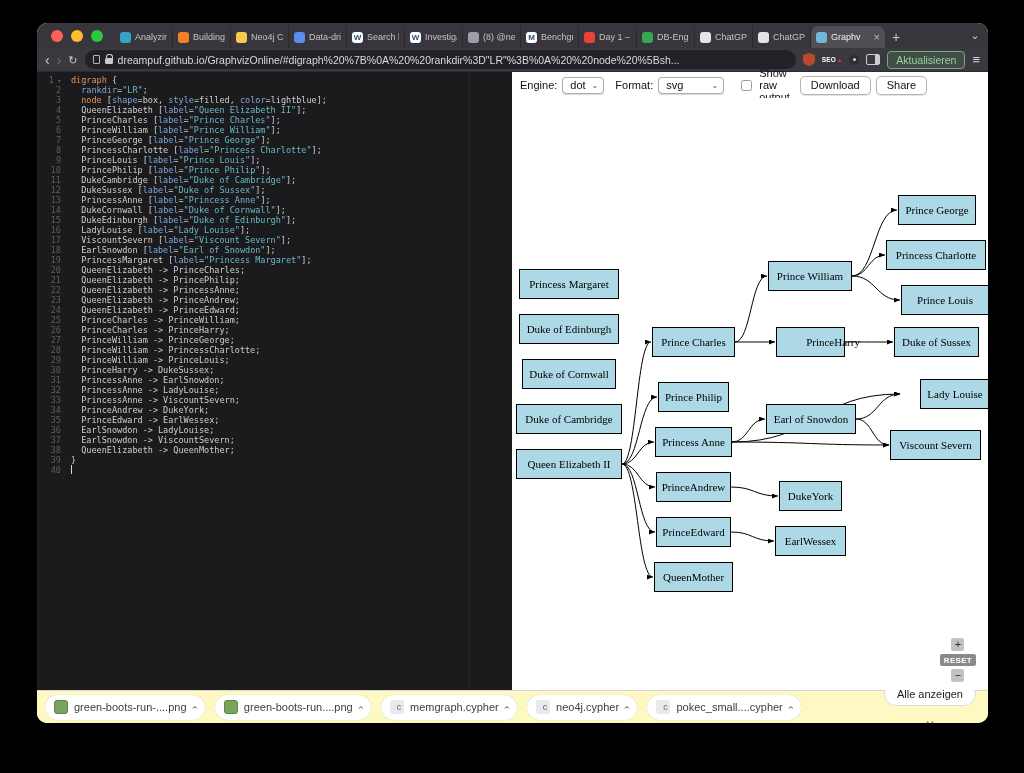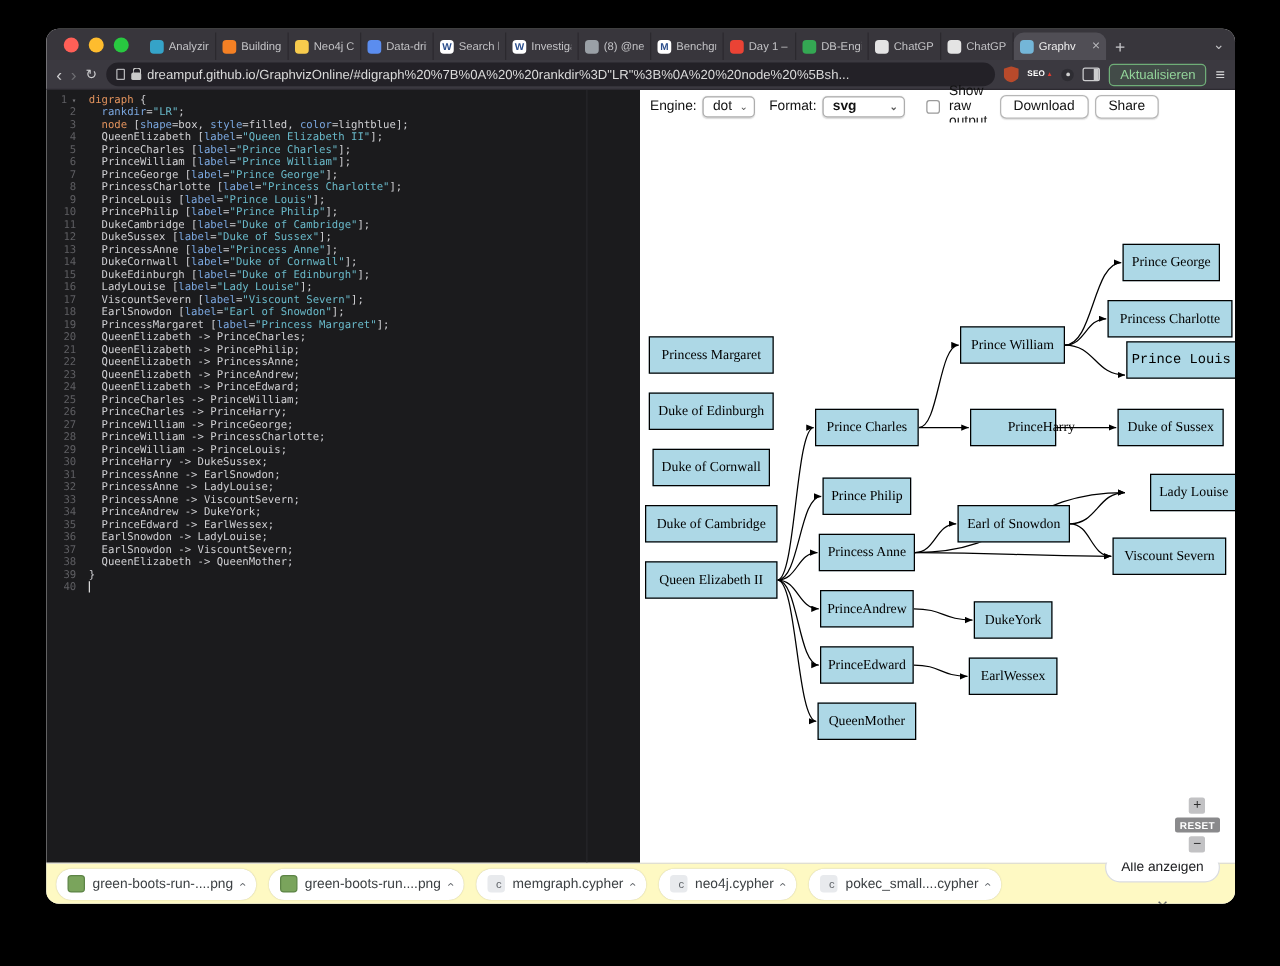--- a/index.html
+++ b/index.html
@@ -256,21 +256,21 @@
       </div>
 
       <div class="rightpane">
         <div class="gv-toolbar">
           <label>Engine:</label>
           <span class="select">
             <span>dot</span>
             <span class="selarr">⌄</span>
           </span>
           <label style="margin-left:6px;">Format:</label>
-          <span class="select" style="min-width:66px; justify-content:space-between;font-weight:bold;">
+          <span class="select" style="min-width:66px; justify-content:space-between;">
             <span>svg</span>
             <span class="selarr">⌄</span>
           </span>
           <span class="cb"></span>
           <label class="cblabel">Show raw output</label>
           <span class="spacer"></span>
           <button class="macbtn">Download</button>
           <button class="macbtn">Share</button>
         </div>
 
@@ -313,21 +313,21 @@
               <div class="gnode" style="left: 144px; top: 374px; width: 75px; height: 30px; background: rgb(173, 216, 230);">PrinceAndrew</div>
               <div class="gnode" style="left: 144px; top: 419px; width: 75px; height: 30px; background: rgb(173, 216, 230);">PrinceEdward</div>
               <div class="gnode" style="left: 142px; top: 464px; width: 79px; height: 30px; background: rgb(173, 216, 230);">QueenMother</div>
               <div class="gnode" style="left: 256px; top: 163px; width: 84px; height: 30px; background: rgb(173, 216, 230);">Prince William</div>
               <div class="gnode" style="left: 264px; top: 229px; width: 69px; height: 30px; background: rgb(173, 216, 230); padding-left: 45px;">PrinceHarry</div>
               <div class="gnode" style="left: 254px; top: 306px; width: 90px; height: 30px; background: rgb(173, 216, 230);">Earl of Snowdon</div>
               <div class="gnode" style="left: 267px; top: 383px; width: 63px; height: 30px; background: rgb(173, 216, 230);">DukeYork</div>
               <div class="gnode" style="left: 263px; top: 428px; width: 71px; height: 30px; background: rgb(173, 216, 230);">EarlWessex</div>
               <div class="gnode" style="left: 386px; top: 97px; width: 78px; height: 30px; background: rgb(173, 216, 230);">Prince George</div>
               <div class="gnode" style="left: 374px; top: 142px; width: 100px; height: 30px; background: rgb(173, 216, 230);">Princess Charlotte</div>
-              <div class="gnode" style="left: 389px; top: 175px; width: 88px; height: 30px; background: rgb(173, 216, 230); font-family: Liberation Mono, monospace;">Prince Louis</div>
+              <div class="gnode" style="left: 389px; top: 187px; width: 88px; height: 30px; background: rgb(173, 216, 230);">Prince Louis</div>
               <div class="gnode" style="left: 382px; top: 229px; width: 85px; height: 30px; background: rgb(173, 216, 230);">Duke of Sussex</div>
               <div class="gnode" style="left: 408px; top: 281px; width: 70px; height: 30px; background: rgb(173, 216, 230);">Lady Louise</div>
               <div class="gnode" style="left: 378px; top: 332px; width: 91px; height: 30px; background: rgb(173, 216, 230);">Viscount Severn</div>
             </div>
           <div class="zoomctl">
             <div class="zbtn">+</div>
             <div class="zreset">RESET</div>
             <div class="zbtn">−</div>
           </div>
         </div>

